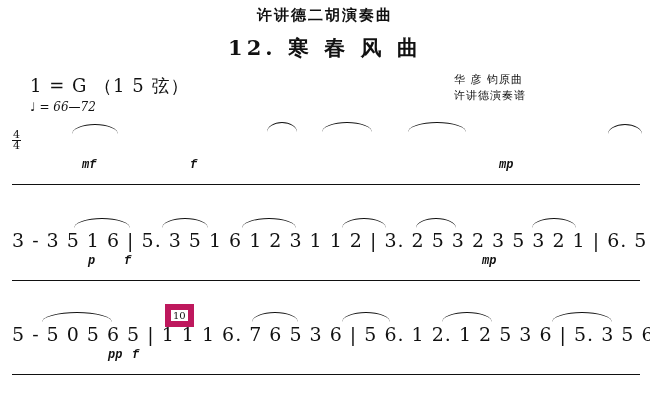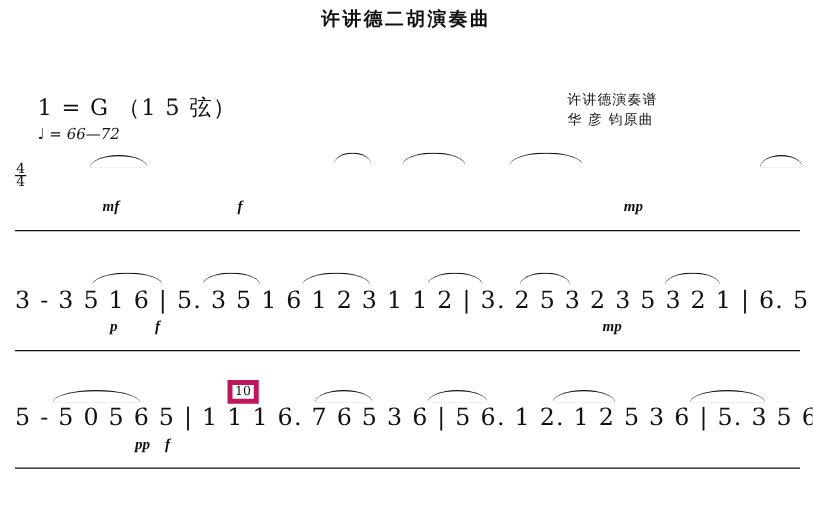--- a/index.html
+++ b/index.html
@@ -58,40 +58,41 @@
     display:inline-block;
     font-size:11px;line-height:10px;
     vertical-align:-2px;
     text-align:center;
     margin-right:3px;
   }
   .meter b{display:block;font-weight:normal;border-bottom:1px solid #111;padding:0 1px;}
   .meter i{display:block;font-style:normal;padding:0 1px;}
   .dyn{
     position:absolute;
-    font-family:Liberation Serif, serif;
+    font-family:Liberation Mono, monospace;
     font-style:italic;font-weight:bold;font-size:12px;
   }
   .tie{
     position:absolute;
     border-top:1.4px solid #111;
     border-radius:50%/100% 100% 0 0;
     height:9px;
   }
 </style>
 </head>
 <body>
 
 <div class="sheet">
 
   <div class="hdr-series">许讲德二胡演奏曲</div>
+  <div class="hdr-title">12. 寒 春 风 曲</div>
 
   <div class="credits">
+    <div>华 彦 钧原曲</div>
     <div>许讲德演奏谱</div>
-    <div>华 彦 钧原曲</div>
   </div>
 
   <div class="key">1 = G （1 5 弦）</div>
   <div class="tempo">♩ = 66—72</div>
 
   <div class="stave" style="top:130px;">
     <div class="srow">
       <span class="meter">
         <b>4</b><i>4</i>
       </span>
@@ -119,21 +120,21 @@
       <span class="tie" style="left:330px;top:-8px;width:44px;"></span>
       <span class="tie" style="left:404px;top:-8px;width:40px;"></span>
       <span class="tie" style="left:520px;top:-8px;width:44px;"></span>
     </div>
   </div>
   <div style="position:absolute;left:12px;top:280px;width:628px;height:1px;background:#111;"></div>
 
   <div class="stave" style="top:320px;">
     <div class="srow">
       <span class="music">5   -   5 0 5 6 5 | 1 1 1 6. 7 6 5 3 6 | 5 6. 1 2. 1 2 5 3 6 | 5. 3   5 6 2. 3 5 1 6 5 3 5</span>
-      <span style="position:absolute;left:170px;top:-16px;border:4px solid #be185d;font-size:10px;padding:0 2px;">10</span>
+      <span style="position:absolute;left:153px;top:-16px;border:6px solid #be185d;font-size:10px;padding:0 2px;">10</span>
       <span class="dyn" style="left:96px;top:28px;">pp</span>
       <span class="dyn" style="left:120px;top:28px;">f</span>
       <span class="tie" style="left:30px;top:-8px;width:70px;"></span>
       <span class="tie" style="left:240px;top:-8px;width:46px;"></span>
       <span class="tie" style="left:330px;top:-8px;width:48px;"></span>
       <span class="tie" style="left:430px;top:-8px;width:50px;"></span>
       <span class="tie" style="left:540px;top:-8px;width:60px;"></span>
     </div>
   </div>
   <div style="position:absolute;left:12px;top:374px;width:628px;height:1px;background:#111;"></div>

